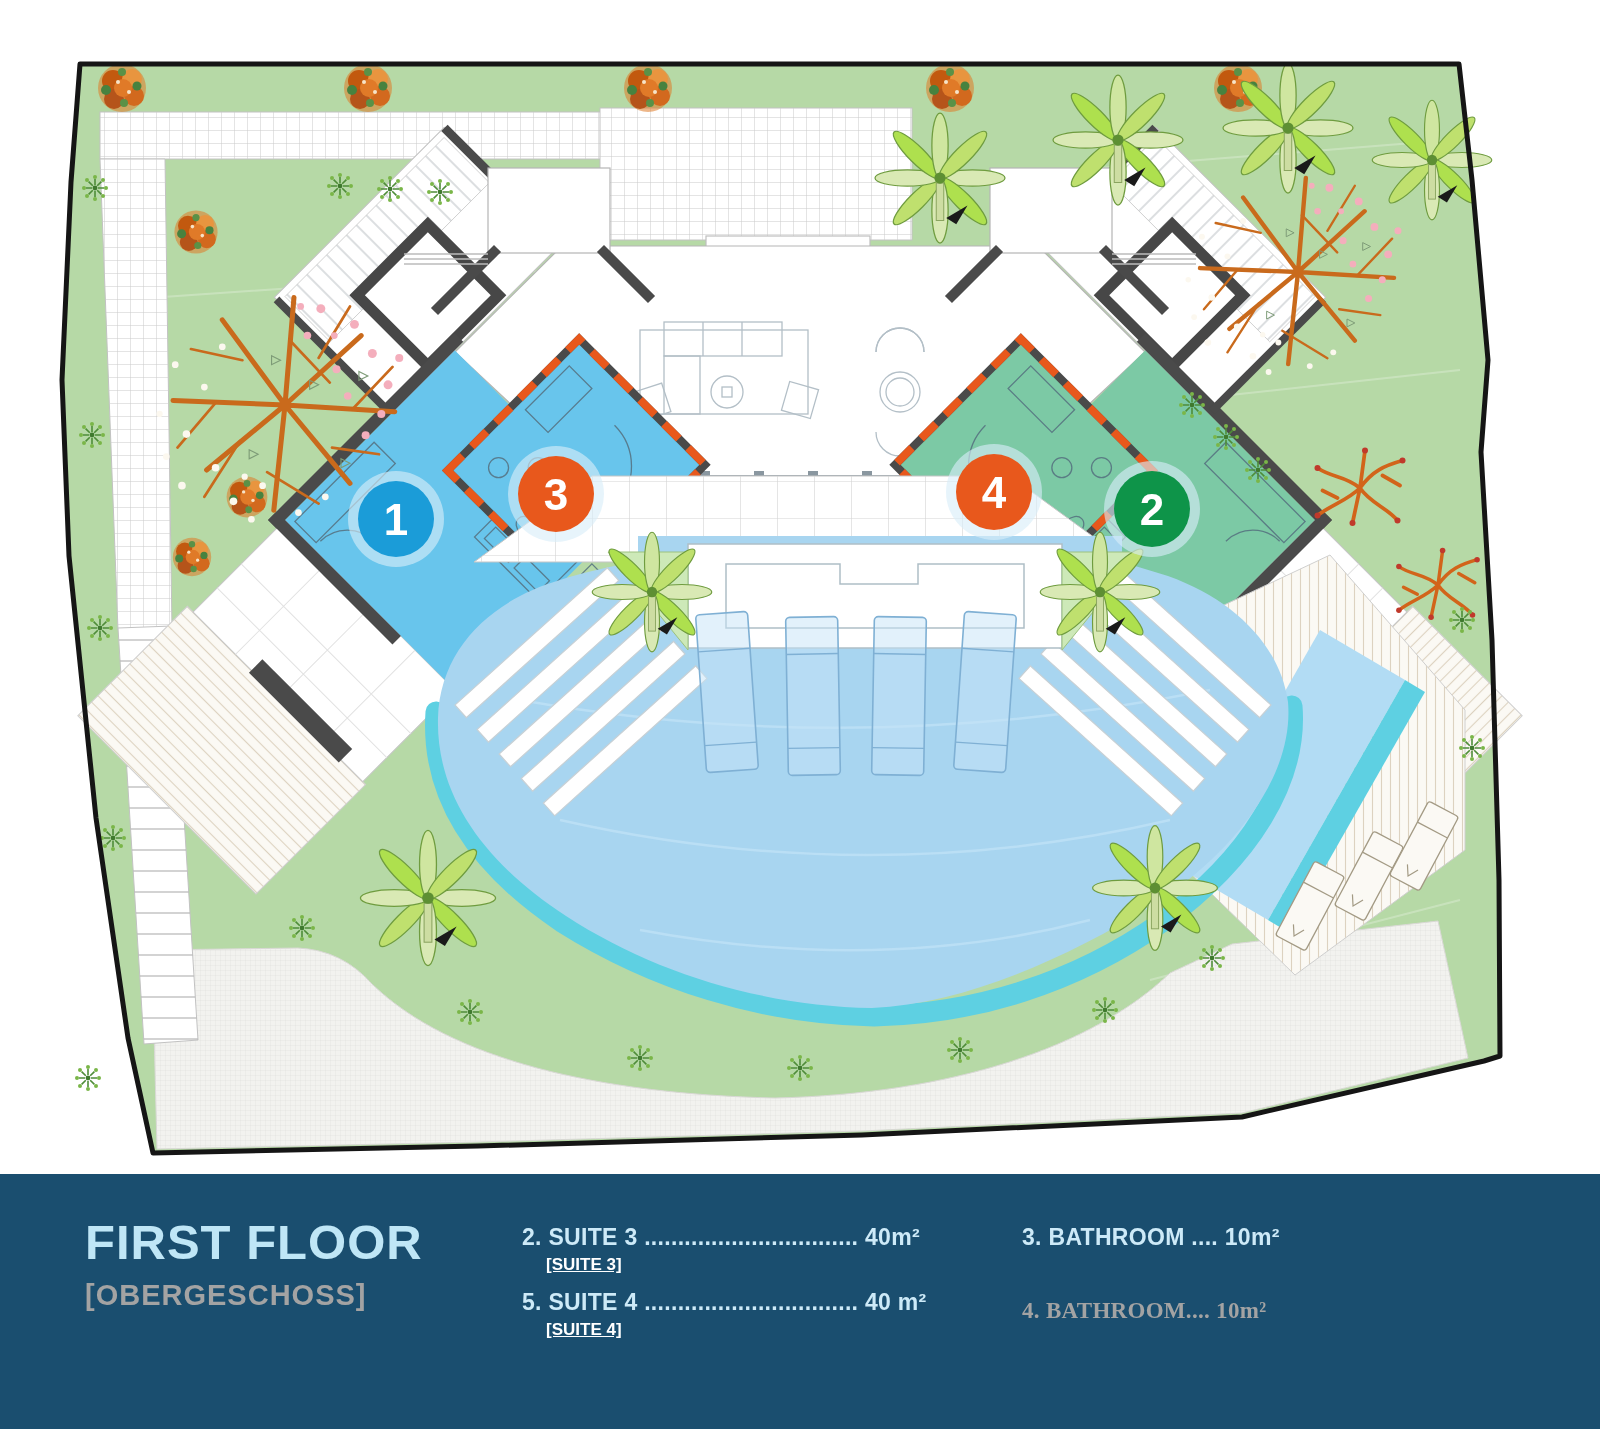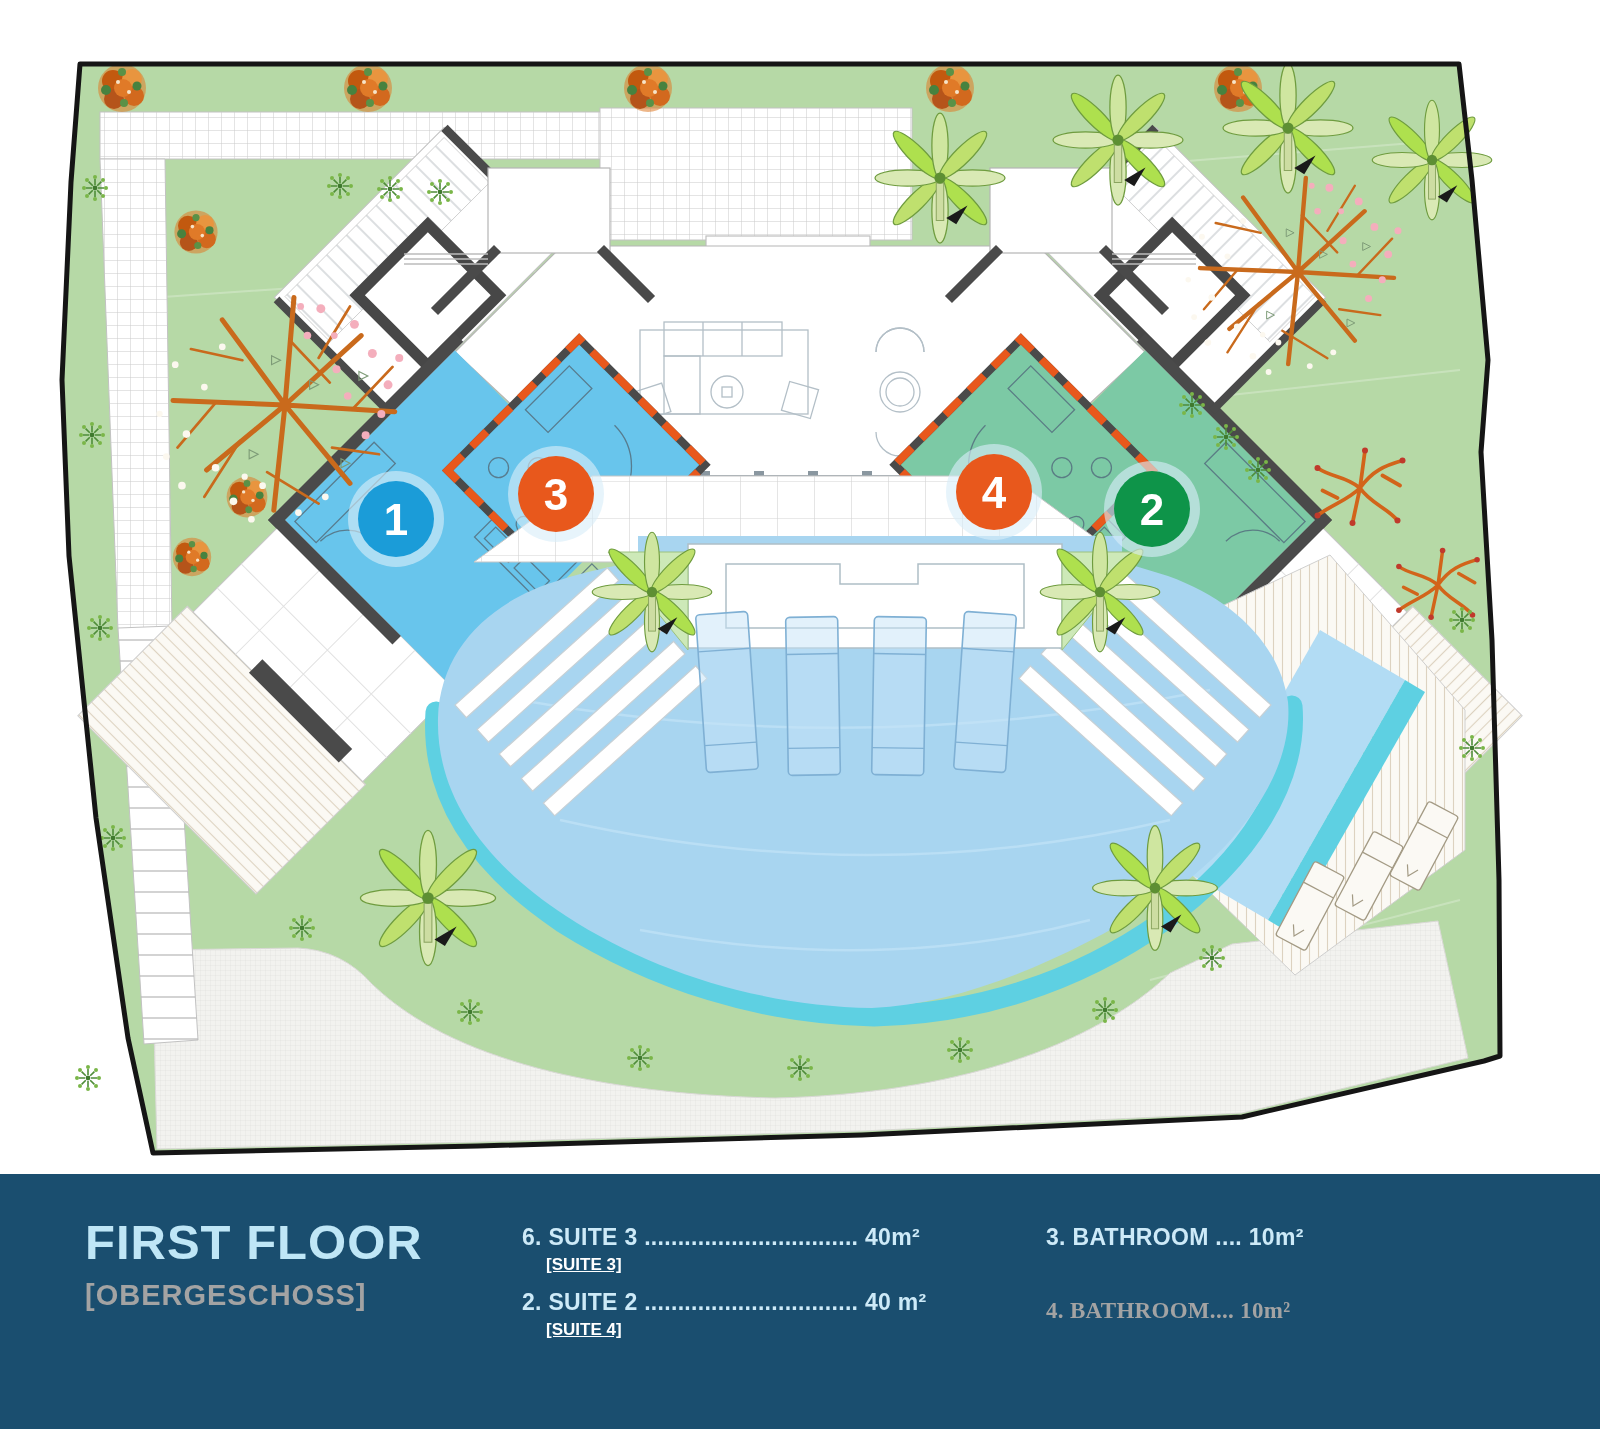--- a/index.html
+++ b/index.html
@@ -9,21 +9,21 @@
   .bar{position:absolute;left:0;top:1174px;width:1600px;height:255px;}
   .title-block{position:absolute;left:85px;top:44px;}
   .title-main{font-size:49px;font-weight:800;letter-spacing:1px;line-height:1;}
   .title-sub{font-size:29px;font-weight:800;letter-spacing:1px;margin-top:12px;}
   .col{position:absolute;top:50px;}
   .col1{left:522px;width:440px;}
   .col2{left:1022px;width:440px;}
   .lg-item{margin-bottom:14px;}
   .lg-line{font-size:23px;font-weight:800;letter-spacing:.3px;white-space:nowrap;}
   .lg-sub{font-size:17px;font-weight:800;margin:4px 0 14px 24px;text-decoration:underline;}
-  .col2 .lg-item{margin-bottom:47px;margin-left:24px;}
+  .col2 .lg-item{margin-bottom:47px;}
 </style>
 </head>
 <body>
 
 <svg id="plan" width="1600" height="1183" viewBox="0 0 1600 1183">
   <defs>
     <pattern id="smallGrid" width="13" height="13" patternUnits="userSpaceOnUse">
       <path d="M13,0 H0 V13" fill="none" stroke="#c9c9c9" stroke-width="1"></path>
     </pattern>
     <pattern id="bigGrid" width="37" height="37" patternUnits="userSpaceOnUse">
@@ -390,25 +390,25 @@
 </svg>
 
 <div class="bar" style="background: rgb(26, 78, 111);">
   <div class="title-block">
     <div class="title-main" style="color: rgb(191, 230, 246);">FIRST FLOOR</div>
     <div class="title-sub" style="color: #a3a3a3;">[OBERGESCHOSS]</div>
   </div>
 
   <div class="col col1">
     <div class="lg-item">
-      <div class="lg-line" style="color: rgb(205, 234, 248);">6. SUITE 3 ................................ 40m²</div>
+      <div class="lg-line" style="color: rgb(205, 234, 248);">2. SUITE 3 ................................ 40m²</div>
       <div class="lg-sub" style="color: rgb(255, 255, 255);">[SUITE 3]</div>
     </div>
     <div class="lg-item">
-      <div class="lg-line" style="color: rgb(205, 234, 248);">2. SUITE 2 ................................ 40 m²</div>
+      <div class="lg-line" style="color: rgb(205, 234, 248);">5. SUITE 4 ................................ 40 m²</div>
       <div class="lg-sub" style="color: rgb(255, 255, 255);">[SUITE 4]</div>
     </div>
   </div>
 
   <div class="col col2">
     <div class="lg-item">
       <div class="lg-line" style="color: rgb(205, 234, 248);">3. BATHROOM .... 10m²</div>
     </div>
     <div class="lg-item">
       <div class="lg-line" style="color: #a3a3a3; font-family: Liberation Serif, serif;">4. BATHROOM.... 10m²</div>

